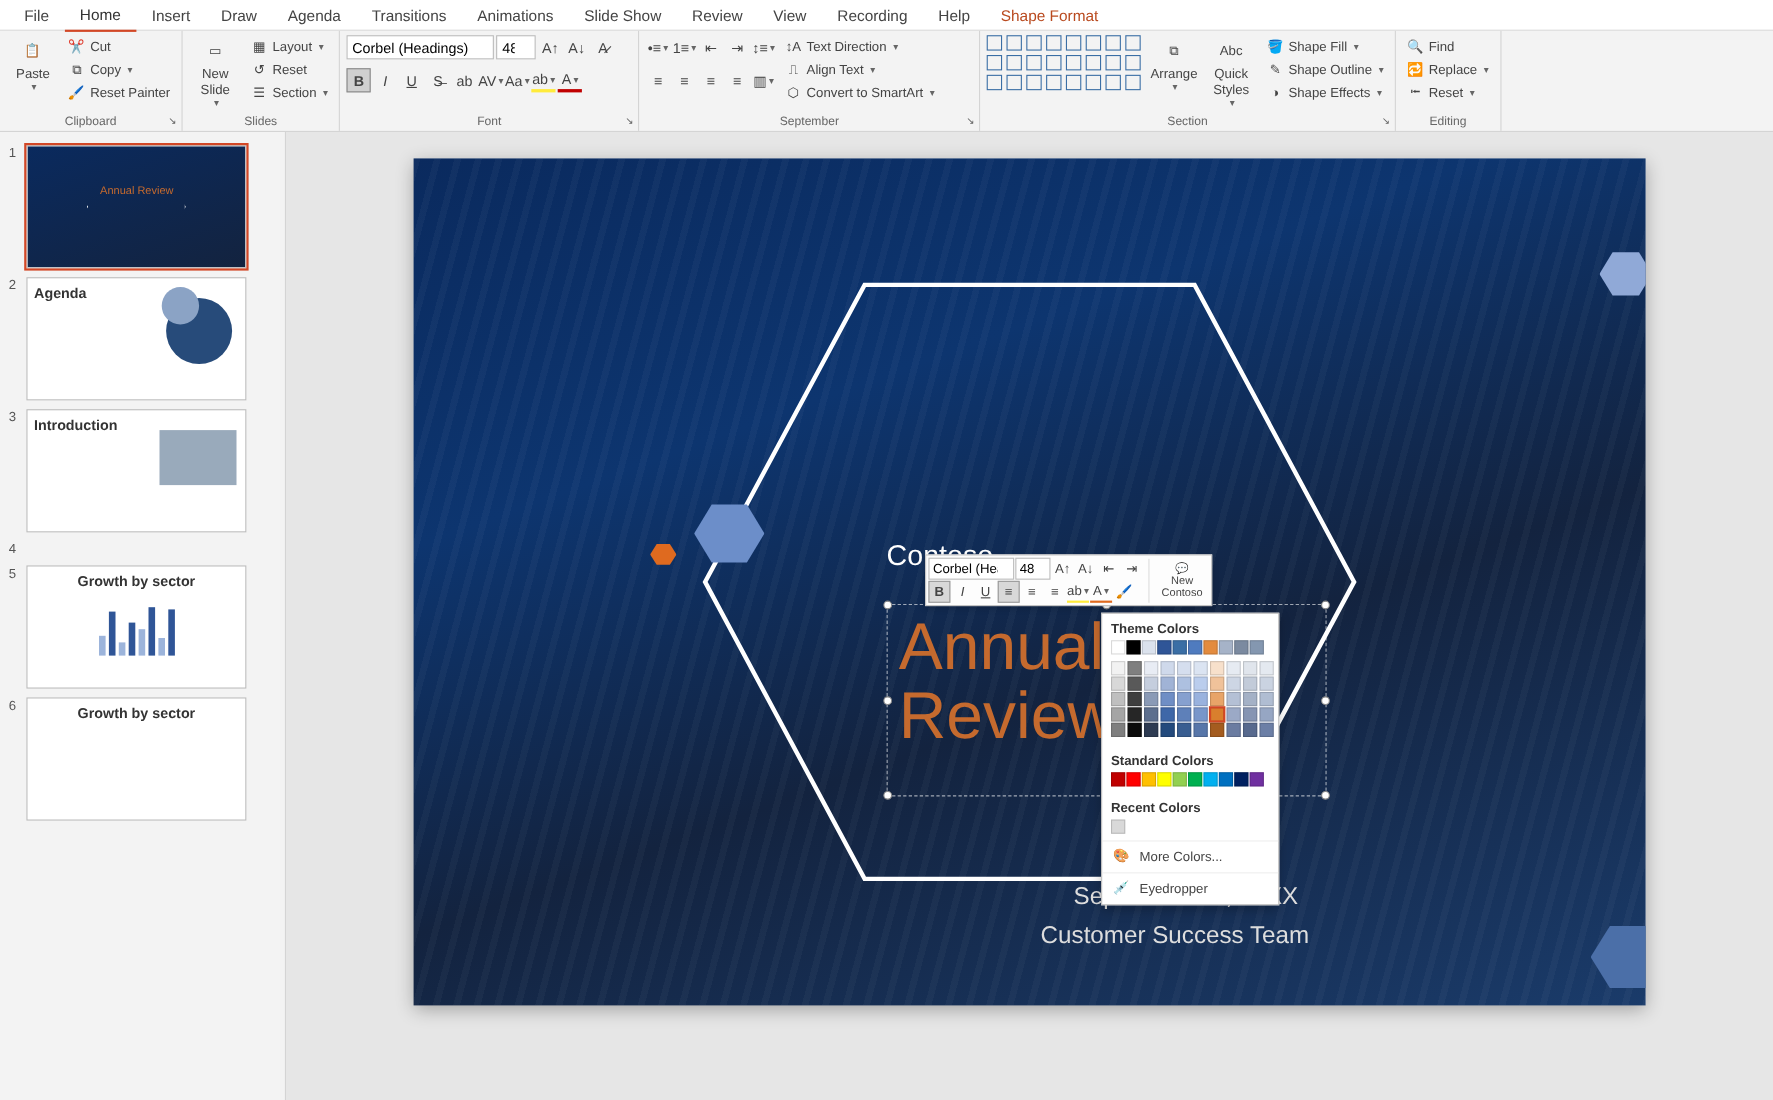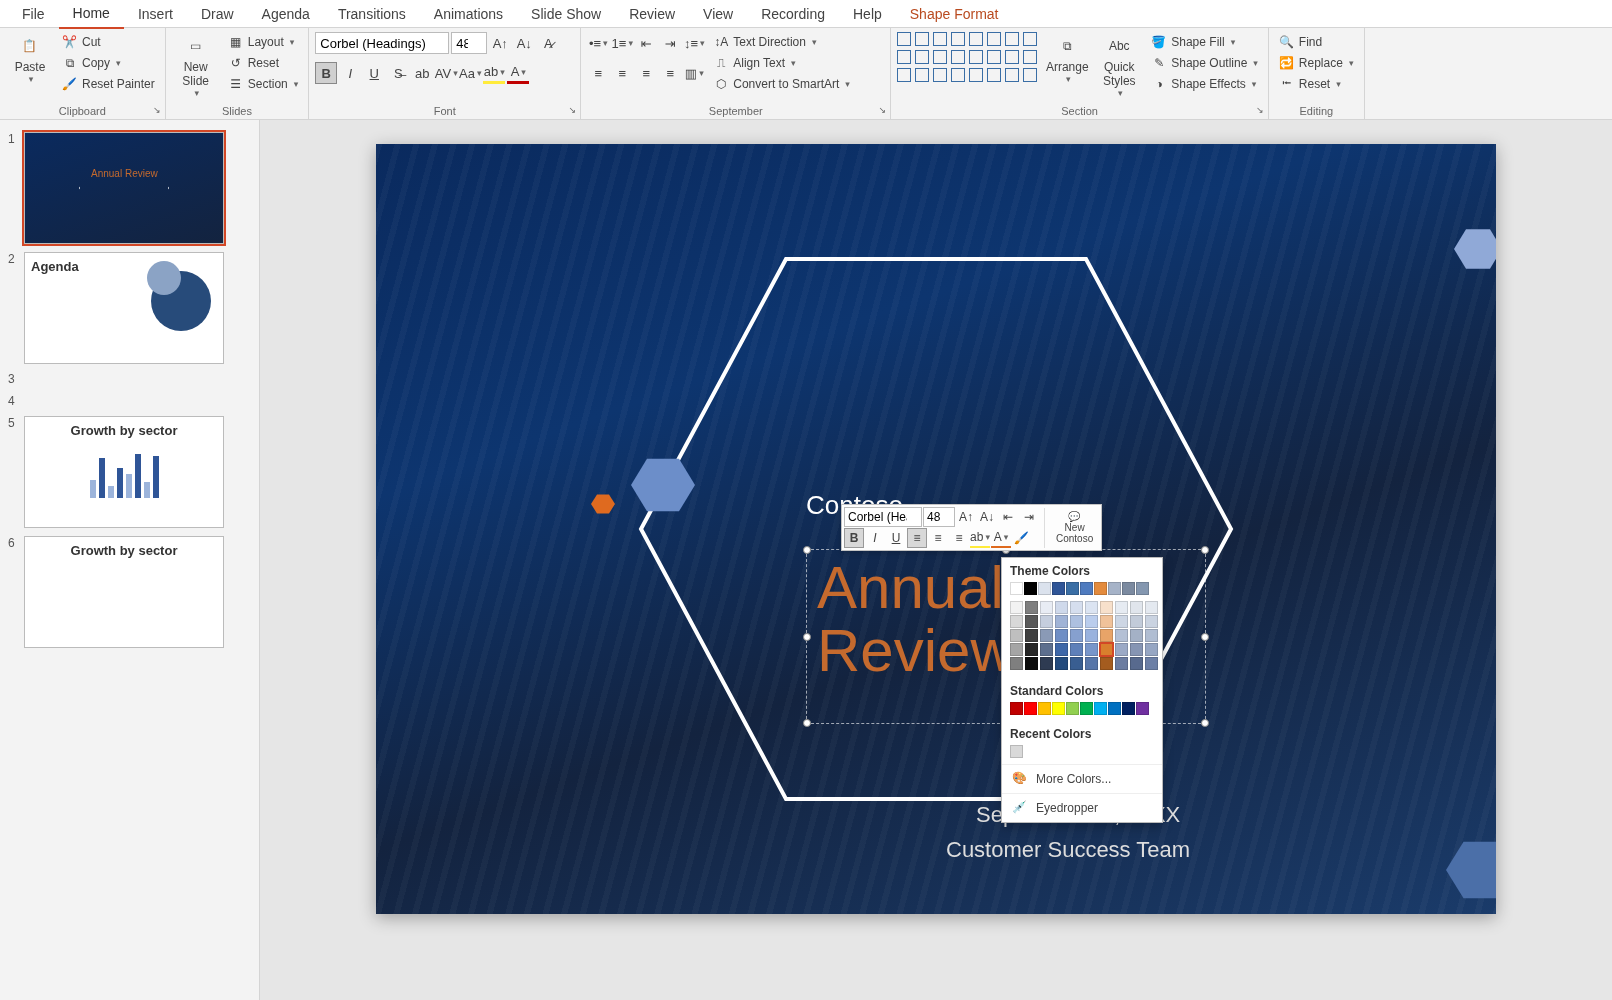--- a/index.html
+++ b/index.html
@@ -311,20 +311,25 @@
         <div class="tnum">2</div>
       <div class="thumb">
           <div class="mt-text"><b>Agenda</b>
         <div style="position:absolute;right:12px;top:18px;width:60px;height:60px;border-radius:50%;background:#274b7a"></div>
         <div style="position:absolute;right:42px;top:8px;width:34px;height:34px;border-radius:50%;background:#8ba3c5"></div>
       </div>
         </div>
       </div>
     <div class="thumb-row">
         <div class="tnum">3</div>
+      <div class="thumb">
+          <div class="mt-text"><b>Introduction</b>
+        <div style="position:absolute;right:8px;top:18px;width:70px;height:50px;background:#9ab"></div>
+      </div>
+        </div>
       </div>
     <div class="thumb-row">
         <div class="tnum">4</div>
       </div>
     <div class="thumb-row">
         <div class="tnum">5</div>
       <div class="thumb">
           <div class="mt-text" style="text-align:center"><b>Growth by sector</b>
         <div style="display:flex;align-items:flex-end;gap:3px;height:50px;margin-top:10px;justify-content:center">
           <div style="width:6px;height:18px;background:#9cb4db"></div>

